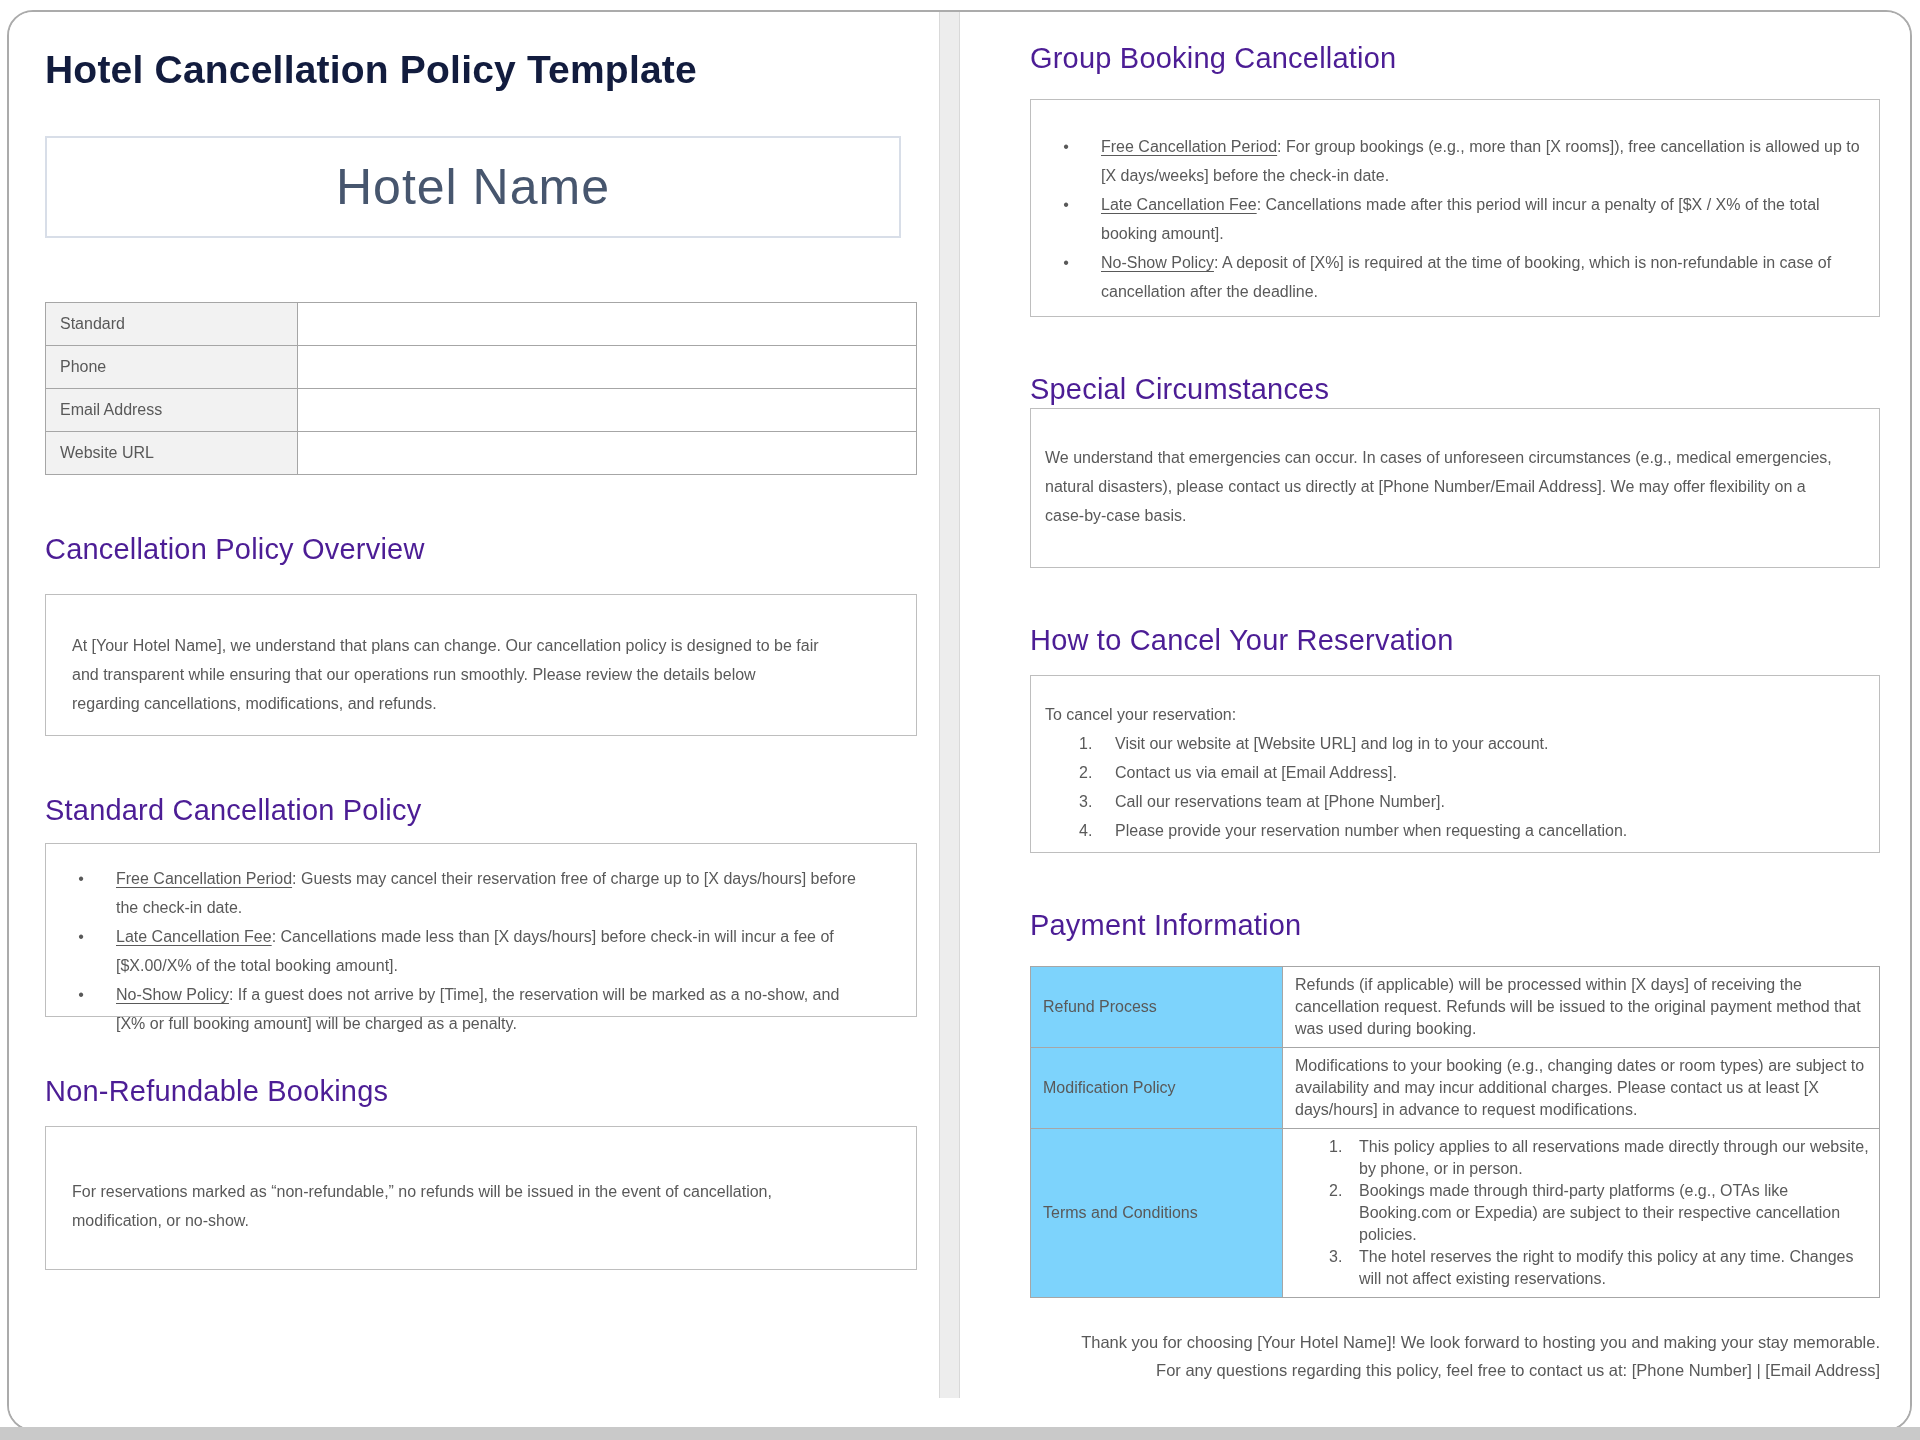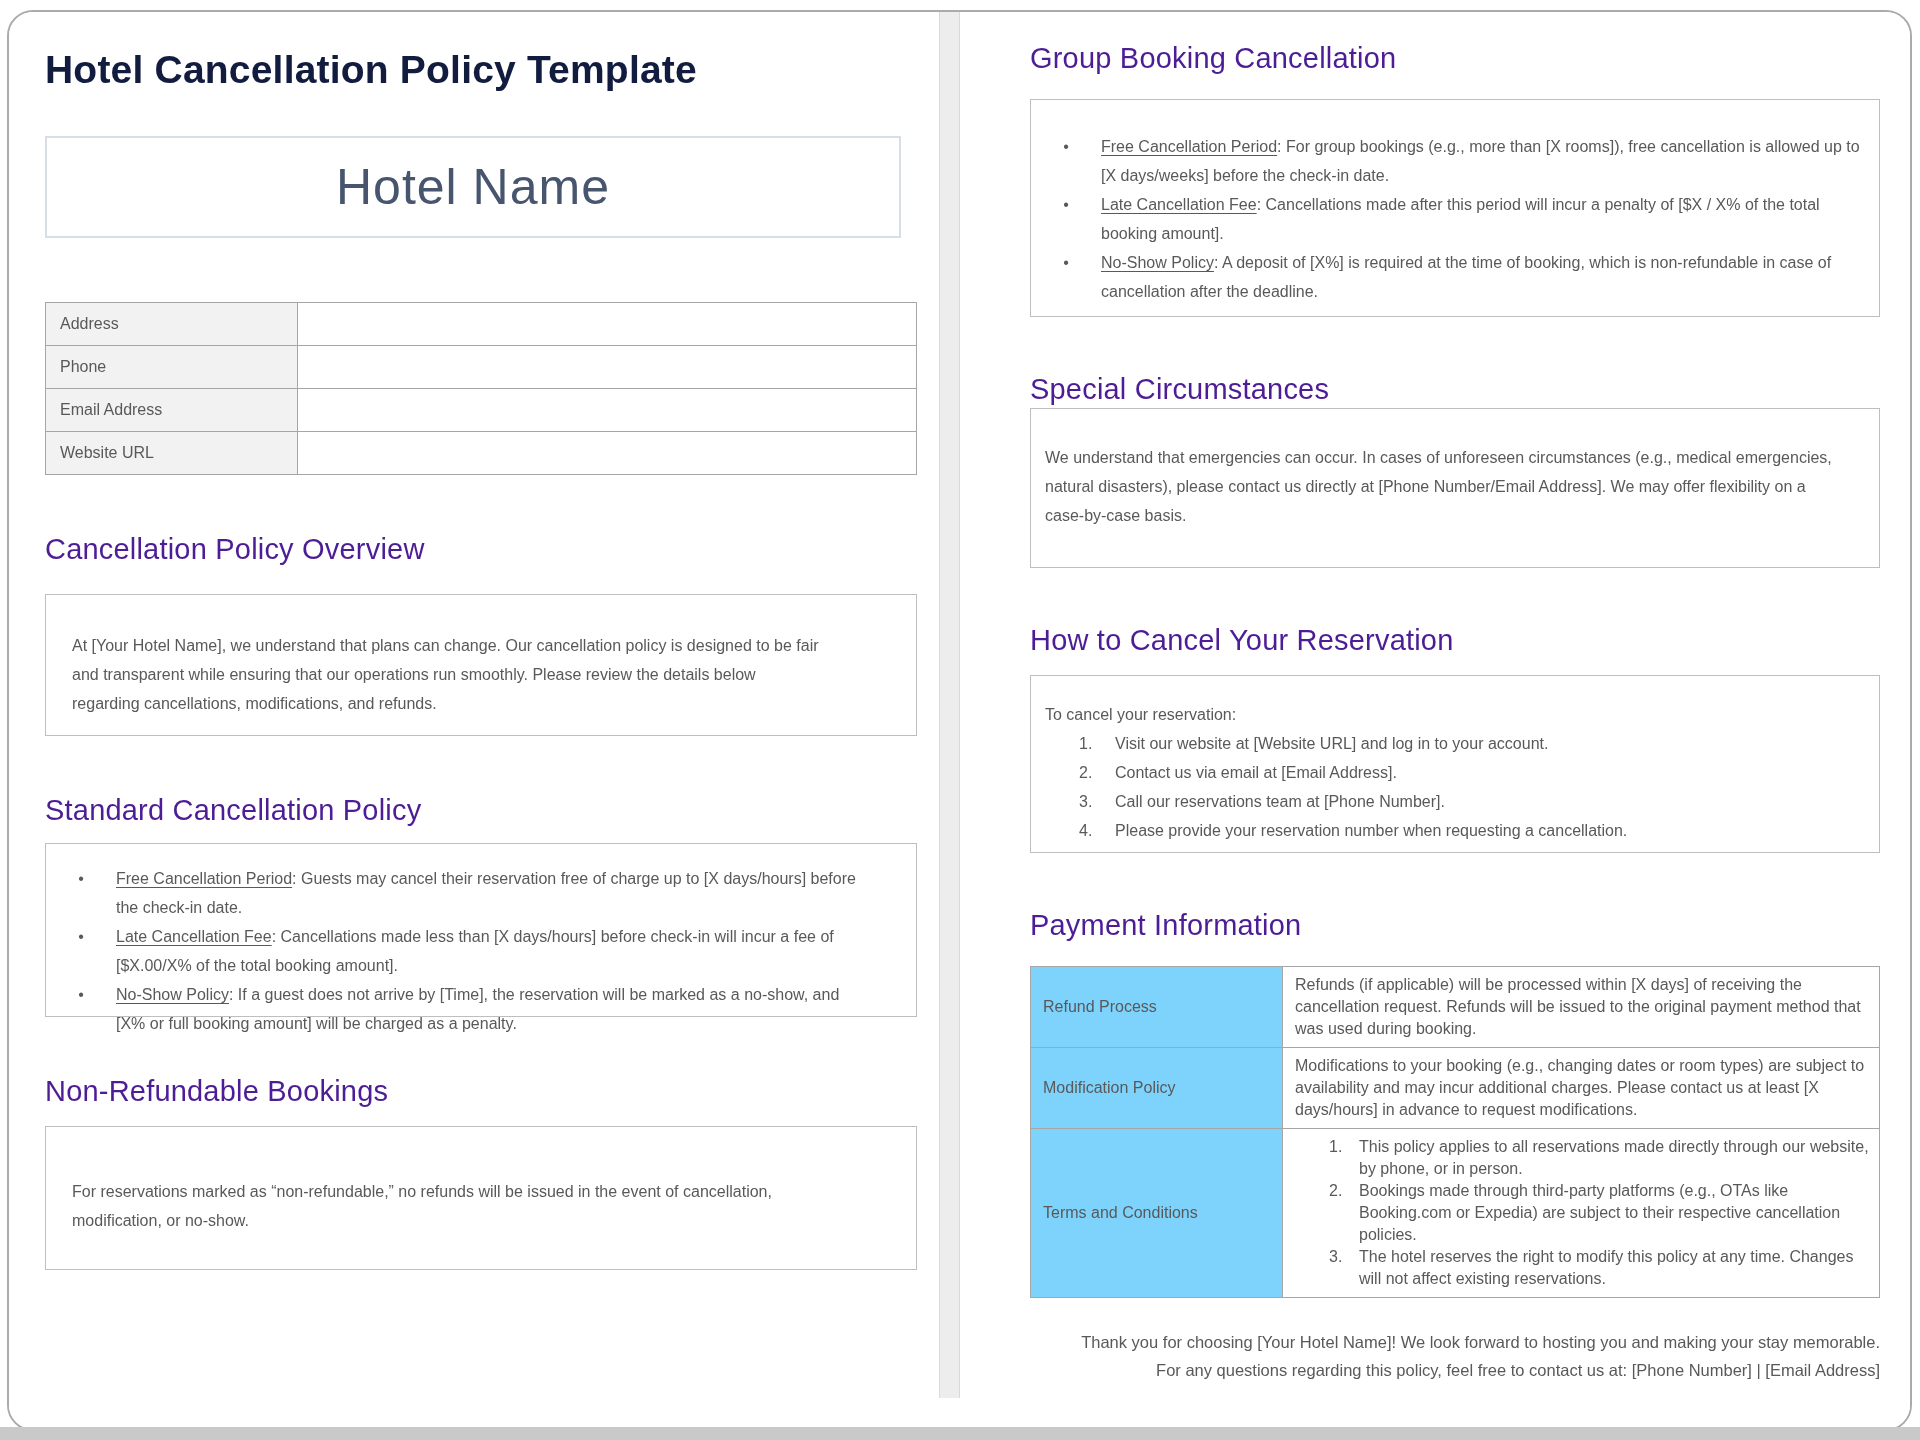--- a/index.html
+++ b/index.html
@@ -81,21 +81,21 @@
     <div class="page page-left">
       <div class="doc-title">Hotel Cancellation Policy Template</div>
 
       <div class="hotelbox">
         <span>Hotel Name</span>
       </div>
 
       <table class="contact-table">
         <tbody>
             <tr>
-          <td class="lbl">Address</td>
+          <td class="lbl">Standard</td>
           <td class="val"></td>
         </tr>
         <tr>
           <td class="lbl">Phone</td>
           <td class="val"></td>
         </tr>
         <tr>
           <td class="lbl">Email Address</td>
           <td class="val"></td>
         </tr>

